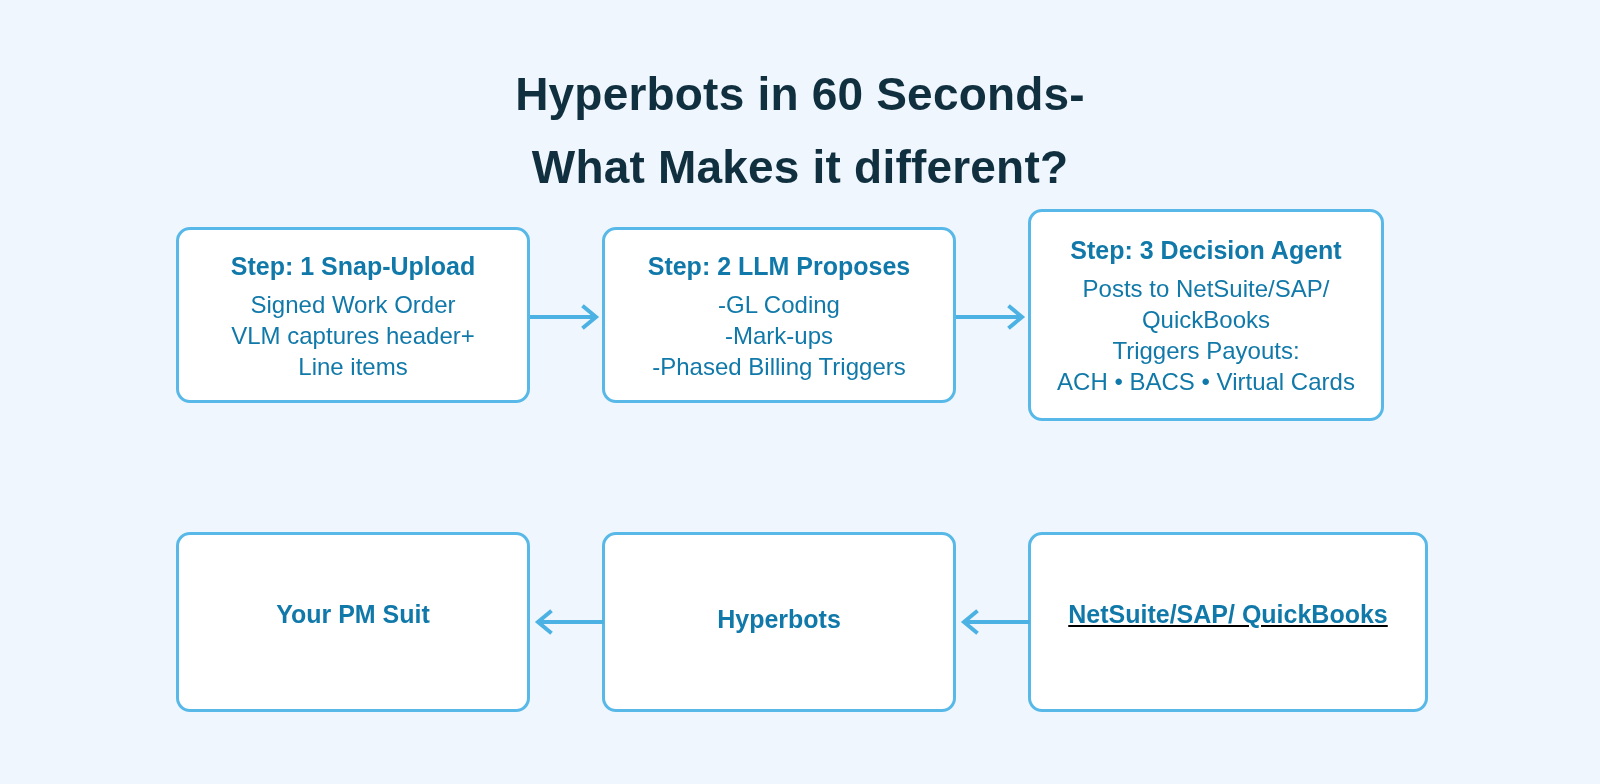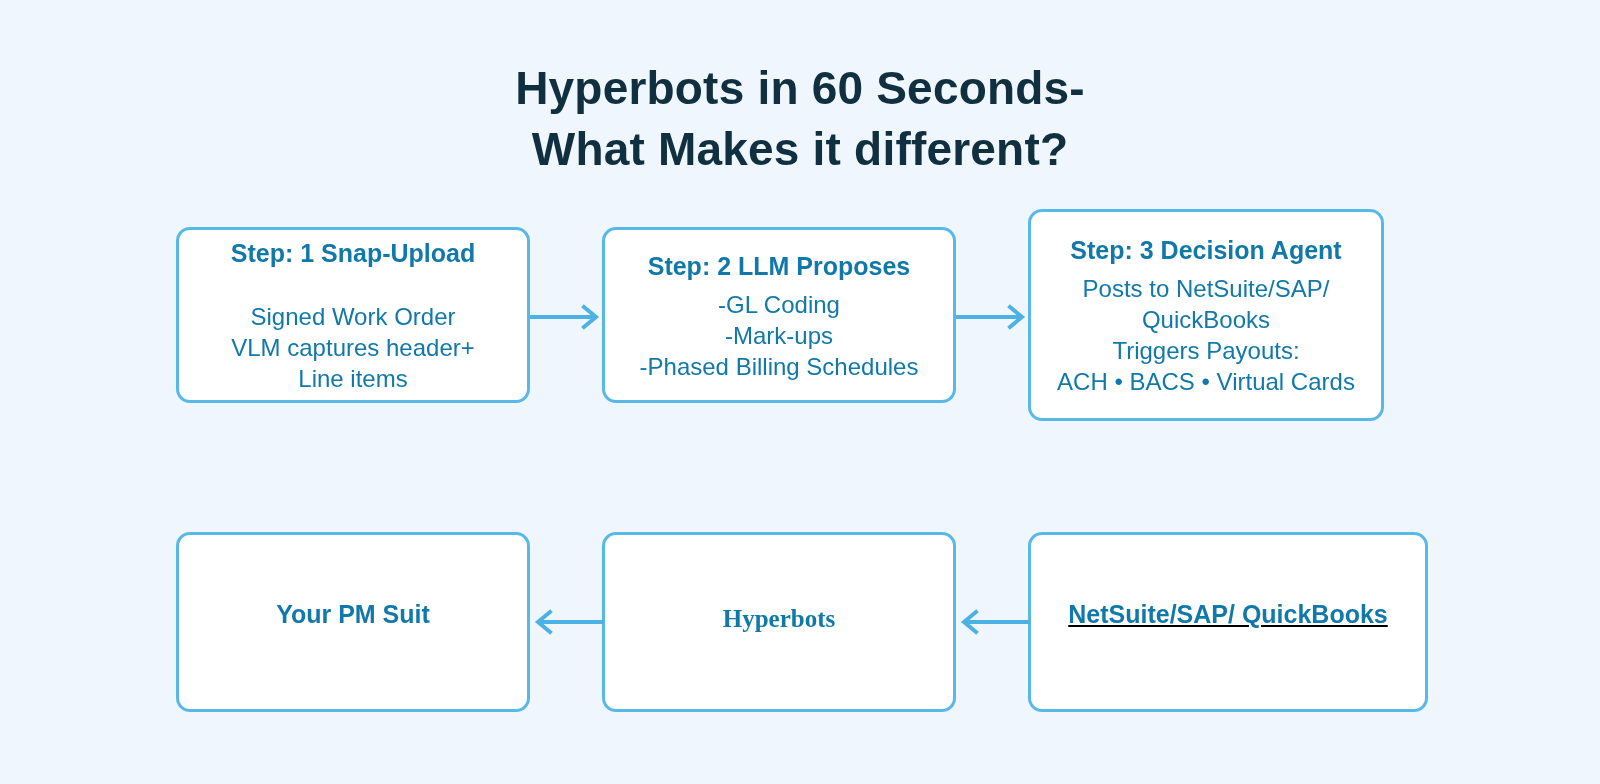--- a/index.html
+++ b/index.html
@@ -23,21 +23,21 @@
   
   .title {
     position: absolute;
     left: 0;
     top: 58px;
     width: 1600px;
     text-align: center;
     color: #11303f;
     font-size: 46px;
     font-weight: 700;
-    line-height: 61px;
+    line-height: 73px;
     letter-spacing: 0.2px;
     white-space: pre-line;
   }
 
   
   .box {
     position: absolute;
     box-sizing: border-box;
     background: #ffffff;
     border: 3px solid #58b9e8;
@@ -61,26 +61,26 @@
     font-size: 24px;
     font-weight: 400;
     line-height: 31px;
     white-space: pre-line;
   }
   .box.center-only .box-title {
     margin-bottom: 16px;
   }
 
   
-  #box-step1 { left: 176px;  top: 227px; width: 354px; height: 176px; justify-content: space-between; }
+  #box-step1 { left: 176px;  top: 227px; width: 354px; height: 176px; }
   #box-step2 { left: 602px;  top: 227px; width: 354px; height: 176px; align-items: center; }
   #box-step3 { left: 1028px; top: 209px; width: 356px; height: 212px; text-align: center; }
 
   #box-pm         { left: 176px;  top: 532px; width: 354px; height: 180px; }
-  #box-hyperbots  { left: 602px;  top: 532px; width: 354px; height: 180px; font-family: Liberation Serif, serif; }
+  #box-hyperbots  { left: 602px;  top: 532px; width: 354px; height: 180px; }
   #box-erp        { left: 1028px; top: 532px; width: 400px; height: 180px; text-decoration: underline; }
 
   
   .arrow {
     position: absolute;
     height: 30px;
     display: block;
   }
   #arrow-1 { left: 530px;  top: 302px; width: 74px; }
   #arrow-2 { left: 956px;  top: 302px; width: 74px; }
@@ -99,21 +99,21 @@
     <div class="box-title">Step: 1 Snap-Upload</div>
     <div class="box-body">Signed Work Order
 VLM captures header+
 Line items</div>
   </div>
 
   <div class="box" id="box-step2">
     <div class="box-title">Step: 2 LLM Proposes</div>
     <div class="box-body">-GL Coding
 -Mark-ups
--Phased Billing Schedules</div>
+-Phased Billing Triggers</div>
   </div>
 
   <div class="box" id="box-step3">
     <div class="box-title">Step: 3 Decision Agent</div>
     <div class="box-body">Posts to NetSuite/SAP/
 QuickBooks
 Triggers Payouts:
 ACH • BACS • Virtual Cards</div>
   </div>
 

